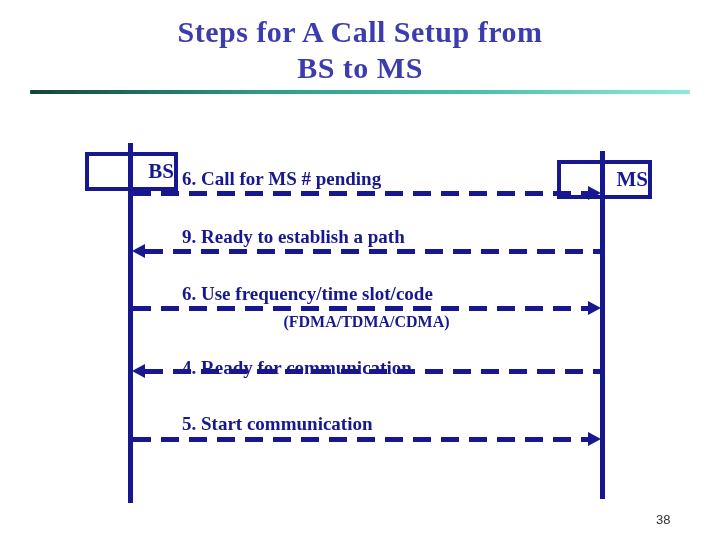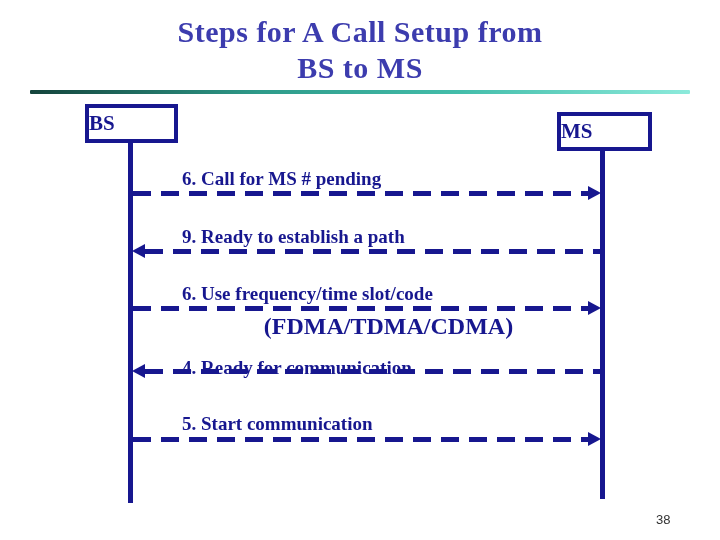--- a/index.html
+++ b/index.html
@@ -21,22 +21,22 @@
   .rule{
     position:absolute;left:30px;top:90px;width:660px;height:4px;
     background:linear-gradient(to right,#14443c 0%,#2e9b8a 35%,#43bdaa 65%,#8ceadb 100%);
     border-radius:1px;
   }
 
   
   .actor-box{
     position:absolute;box-sizing:border-box;
     border:4px solid #17178f;background:#fff;
-    display:flex;align-items:center;justify-content:flex-start;
-    color:#17178f;font-weight:bold;font-size:21px;
+    display:flex;align-items:center;justify-content:flex-end;
+    color:#17178f;font-weight:bold;font-size:21px;margin-top:48px;
   }
   .actor-bs{left:85px;top:104px;width:93px;height:39px;}
   .actor-ms{left:557px;top:112px;width:95px;height:39px;}
 
   
   .lifeline{position:absolute;width:5px;background:#17178f;}
   .lifeline-bs{left:128px;top:143px;height:360px;}
   .lifeline-ms{left:600px;top:151px;height:348px;}
 
   
@@ -44,23 +44,22 @@
     position:absolute;left:182px;color:#17178f;font-weight:bold;
     font-size:19px;line-height:22px;white-space:nowrap;
   }
   .mL1{top:168px;}
   .mL2{top:226px;}
   .mL3{top:283px;}
   .mL4{top:357px;}
   .mL5{top:413px;}
   .msg-sublabel{
     position:absolute;left:133px;width:467px;top:313px;
-    text-align:center;color:#17178f;font-weight:bold;font-size:24px;
+    text-align:center;color:#17178f;font-weight:bold;font-size:16px;
     white-space:nowrap;
-    margin-left:22px;
   }
 
   
   .arrow{position:absolute;left:133px;width:467px;height:5px;}
   .a1{top:191px;}
   .a2{top:249px;}
   .a3{top:306px;}
   .a4{top:369px;}
   .a5{top:437px;}
   .dashes{

